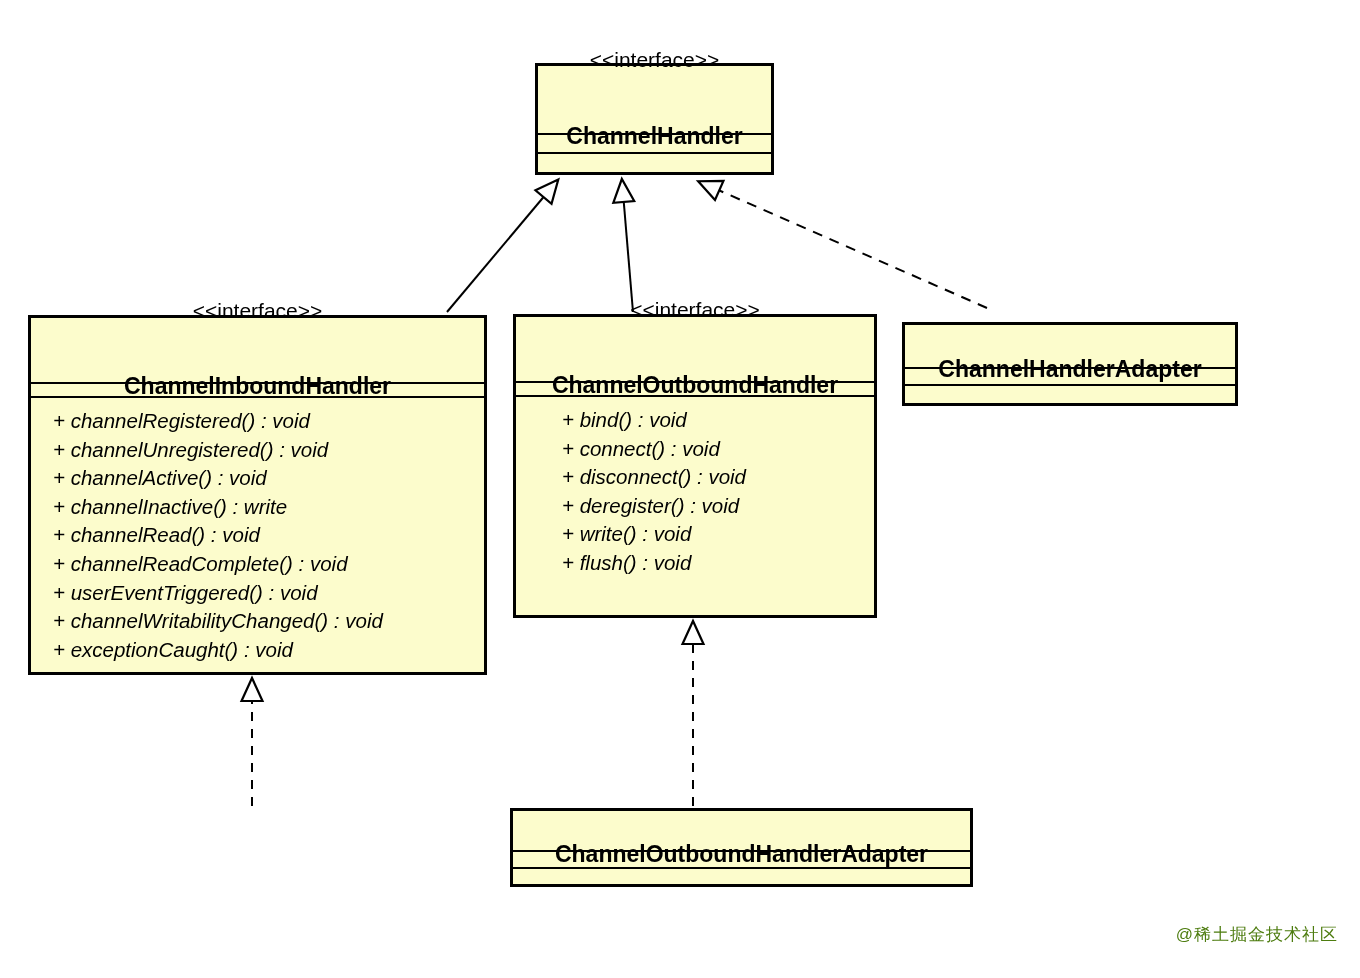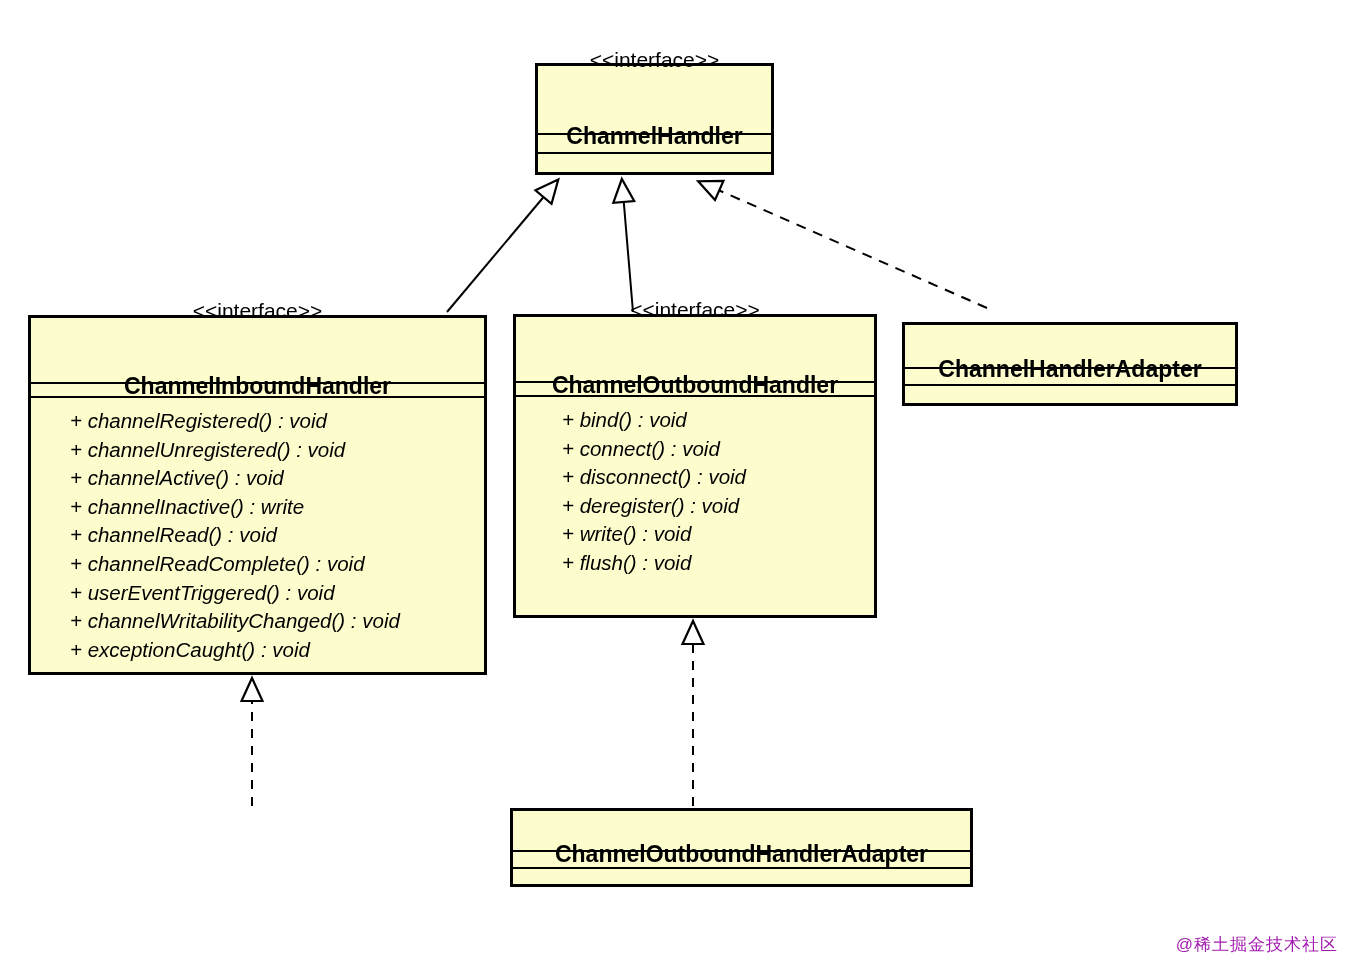--- a/index.html
+++ b/index.html
@@ -63,23 +63,23 @@
     position: absolute;
     left: 0;
     top: 0;
     width: 1360px;
     height: 978px;
     pointer-events: none;
   }
   .watermark {
     position: absolute;
     right: 22px;
-    bottom: 22px;
+    bottom: 32px;
     font-size: 17px;
-    color: #a21caf;
+    color: #4d7c0f;
     letter-spacing: 1px;
   }
 </style>
 </head>
 <body>
 
 <div class="canvas">
 
   <svg class="connector-layer" width="1360" height="978" viewBox="0 0 1360 978" xmlns="http://www.w3.org/2000/svg">
     <defs>
@@ -107,21 +107,21 @@
     <div class="compartment" style="height:19px;"></div>
     <div class="compartment" style="flex:1;"></div>
   </div>
 
   <div class="uml-class" style="left:28px; top:315px; width:459px; height:360px;">
     <div class="uml-title" style="height:64px;">
       <div class="stereotype">&lt;&lt;interface&gt;&gt;</div>
       <div class="class-name">ChannelInboundHandler</div>
     </div>
     <div class="compartment" style="height:14px;"></div>
-    <div class="compartment" style="flex:1;padding-left:17px;">
+    <div class="compartment" style="flex:1;">
       <ul class="methods">
         <li>+ channelRegistered() : void</li>
         <li>+ channelUnregistered() : void</li>
         <li>+ channelActive() : void</li>
         <li>+ channelInactive() : write</li>
         <li>+ channelRead() : void</li>
         <li>+ channelReadComplete() : void</li>
         <li>+ userEventTriggered() : void</li>
         <li>+ channelWritabilityChanged() : void</li>
         <li>+ exceptionCaught() : void</li>

